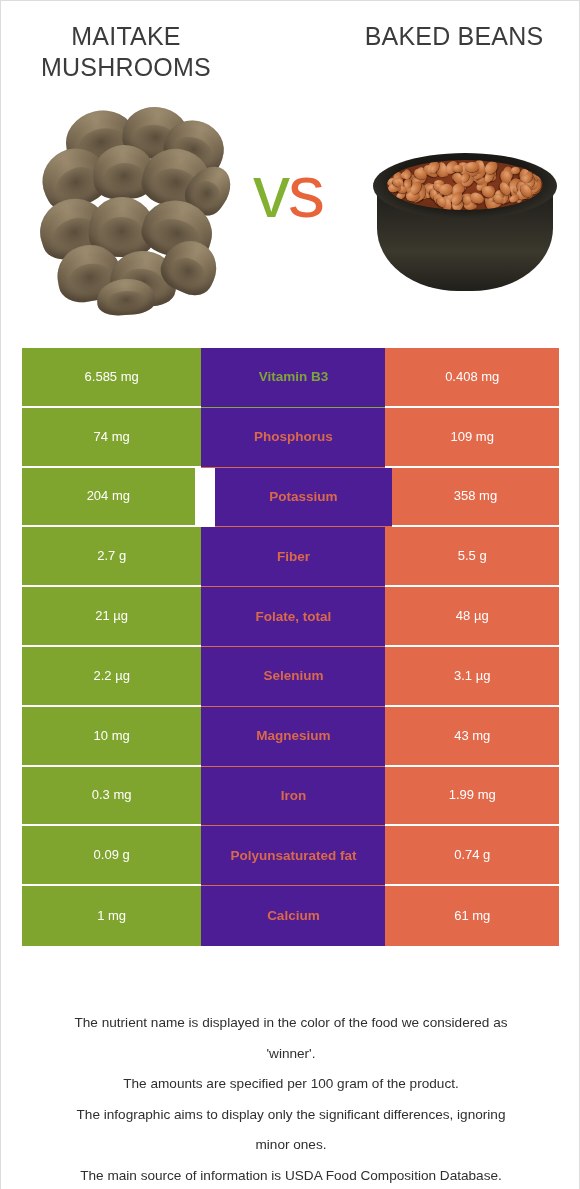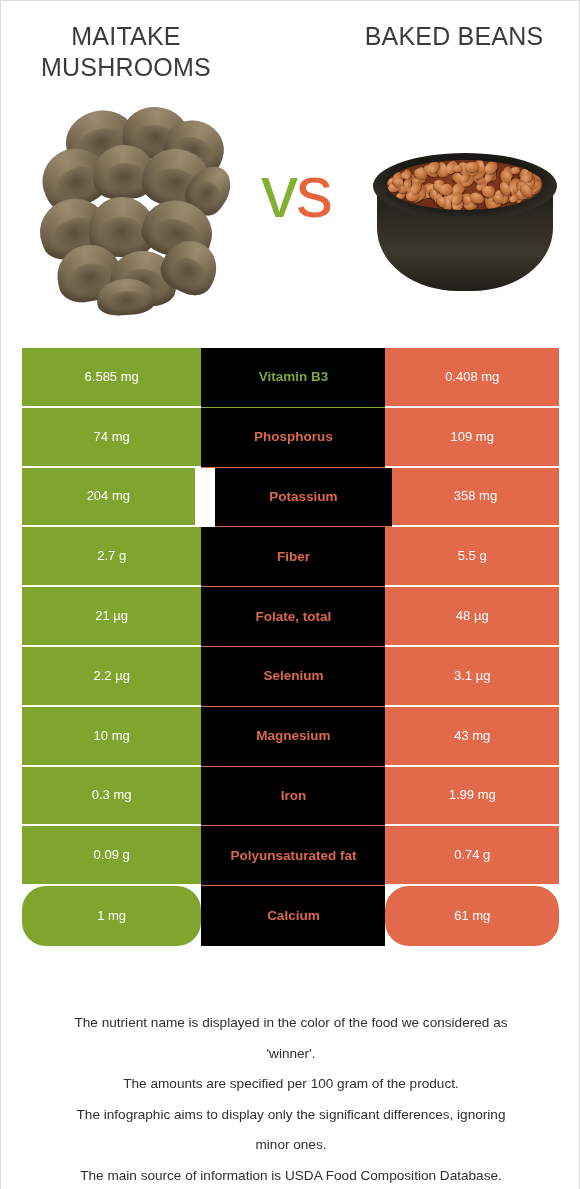--- a/index.html
+++ b/index.html
@@ -86,21 +86,21 @@
   .c9  { left: 50px;  top: 92px;  width: 66px; height: 60px; transform: rotate(2deg); }
   .c10 { left: 104px; top: 96px;  width: 70px; height: 56px; transform: rotate(16deg); }
   .c11 { left: 18px;  top: 140px; width: 64px; height: 56px; transform: rotate(-10deg); }
   .c12 { left: 72px;  top: 146px; width: 66px; height: 54px; transform: rotate(8deg); }
   .c13 { left: 124px; top: 136px; width: 54px; height: 52px; transform: rotate(24deg); }
   .c14 { left: 58px;  top: 174px; width: 58px; height: 36px; transform: rotate(-4deg); }
 
   
   .vs {
     position: absolute;
-    left: 230px; top: 62px;
+    left: 222px; top: 62px;
     width: 130px;
     font-size: 74px;
     font-weight: 400;
     line-height: 74px;
     letter-spacing: -2px;
     text-align: center;
     white-space: nowrap;
   }
   .vs-v { color: #82b030; }
   .vs-s { color: #e8653c; }
@@ -162,34 +162,34 @@
     box-sizing: border-box;
   }
   .cell-left {
     width: 186px;
     background: #80a52e;
     color: #ffffff;
     border-bottom: 2px solid #ffffff;
   }
   .cell-mid {
     width: 191px;
-    background: #000000;
+    background: #4c1d95;
     font-weight: 700;
     font-size: 13.5px;
     border-bottom: 1px solid #d9694b;
   }
   .cell-mid.win-left { border-bottom-color: #86a83c; }
   .cell-right {
     width: 180px;
     background: #e2694a;
     color: #ffffff;
     border-bottom: 2px solid #ffffff;
   }
   .row:last-child .cell-left,
-  .row:last-child .cell-right { border-bottom: none; border-radius: 24px; }
+  .row:last-child .cell-right { border-bottom: none; }
   .row:last-child .cell-mid   { border-bottom: none; }
 
   
   .footer {
     position: absolute;
     left: 24px; top: 1003px;
     width: 532px;
     text-align: center;
     font-size: 13.6px;
     line-height: 22.5px;

